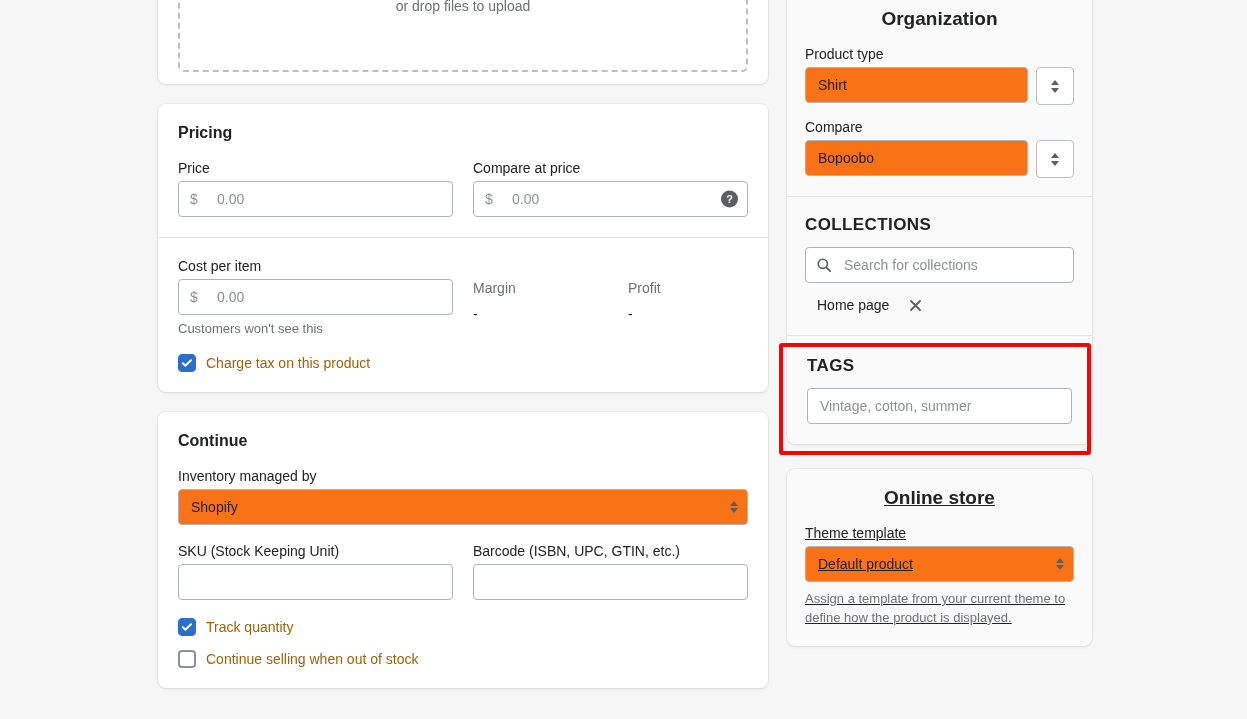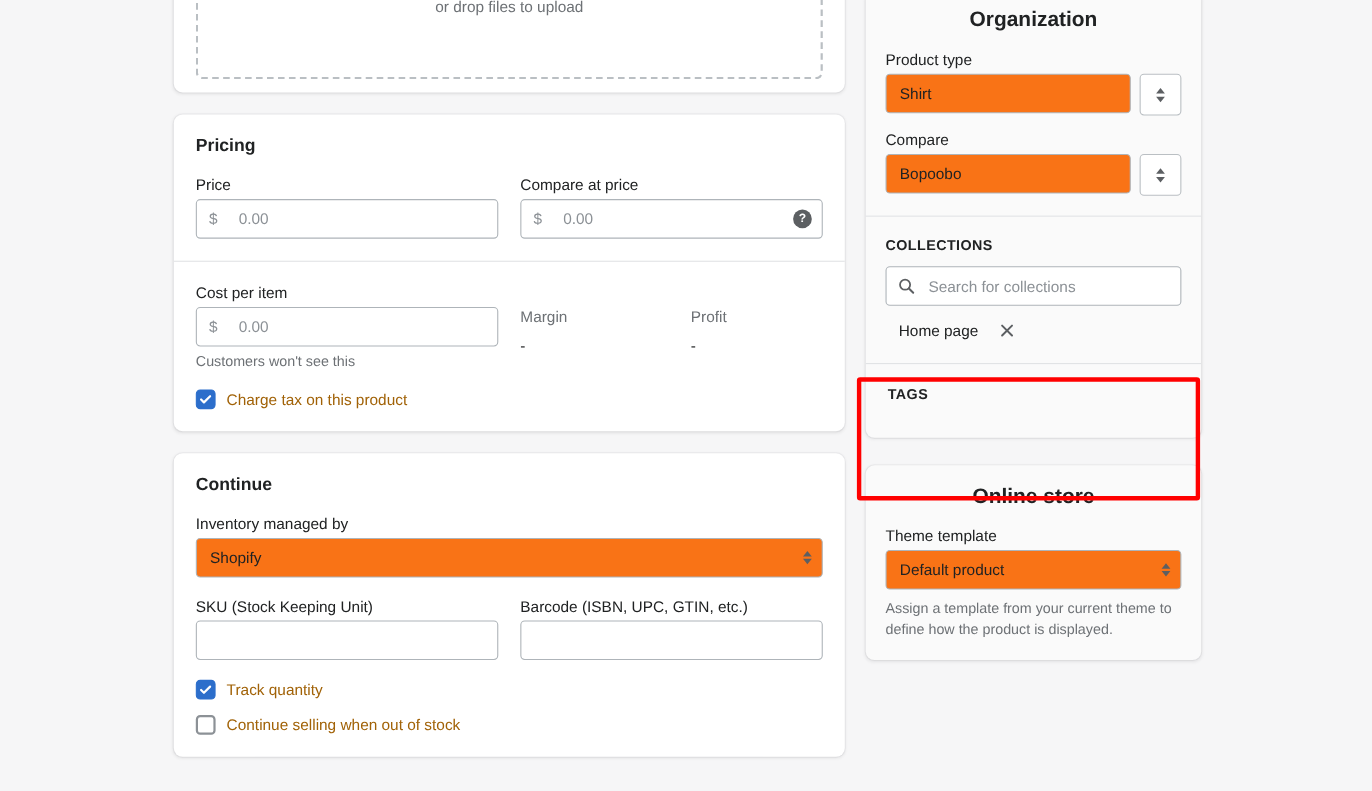--- a/index.html
+++ b/index.html
@@ -64,21 +64,21 @@
     letter-spacing: 0;
   }
   .side-title {
     font-size: 19px;
     font-weight: bold;
     margin: 0 0 16px 0;
     color: #202223;
     text-align: center;
   }
   .section-head {
-    font-size: 13px;
+    font-size: 17px;
     font-weight: bold;
     letter-spacing: 0.4px;
     color: #202223;
     margin: 0 0 12px 0;
   }
 
   
   .media-card {
     margin-top: -60px;
     padding-bottom: 12px;
@@ -473,25 +473,26 @@
               <line x1="12" y1="3" x2="3" y2="12" stroke="#5c5f62" stroke-width="1.8" stroke-linecap="round"></line>
             </svg>
           </span>
         </div>
       </div>
 
       <div class="divider"></div>
 
       <div class="tags-section">
         <div class="section-head">TAGS</div>
+        <input class="input" type="text" value="" placeholder="Vintage, cotton, summer" style="">
       </div>
     </div>
 
     <div class="card-side" style="margin-top:25px;">
-      <div style="padding:18px;">
+      <div style="padding:18px;text-decoration:underline;">
         <div class="side-title">Online store</div>
 
         <label class="field-label">Theme template</label>
         <div class="select-wrap">
           <div class="select-box">
             <span>Default product</span>
           </div>
           <span class="stepper-inline">
             <span class="tri-up"></span>
             <span class="tri-down"></span>

